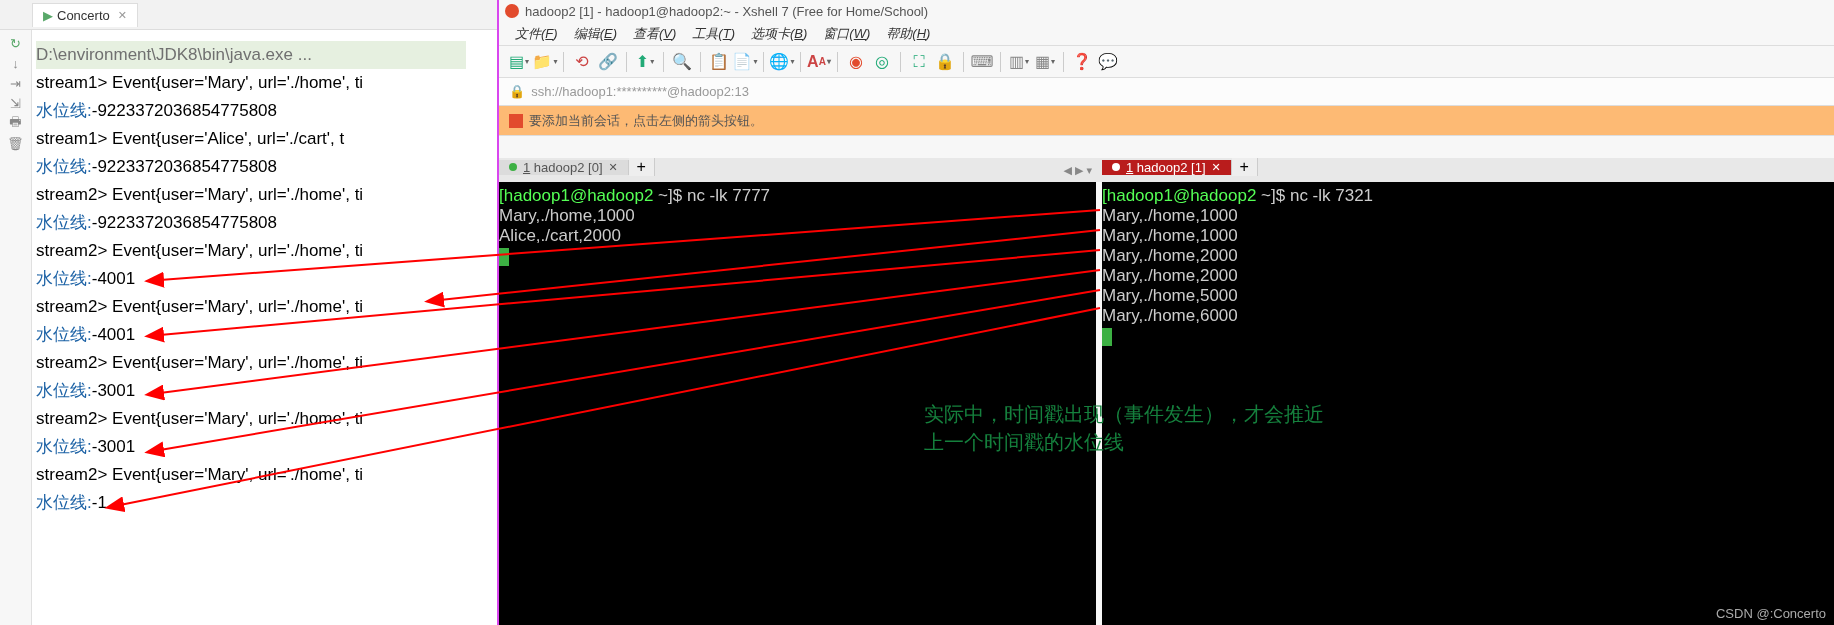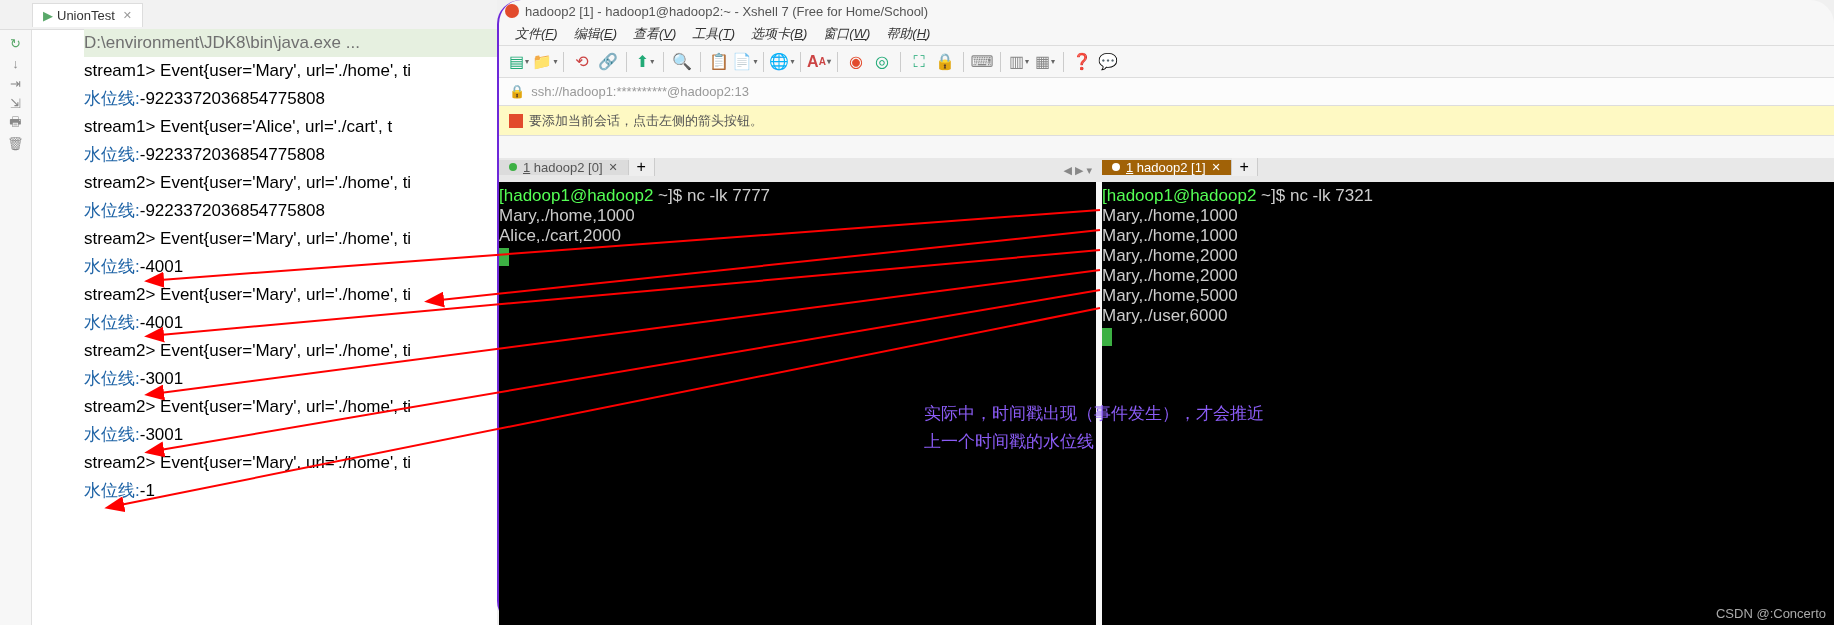--- a/index.html
+++ b/index.html
@@ -3,76 +3,76 @@
 <meta charset="utf-8">
 <style>
 * { margin: 0; padding: 0; box-sizing: border-box; font-family: "Microsoft YaHei", Arial, sans-serif; }
 body { width: 1834px; height: 625px; background: #f0f0f0; overflow: hidden; position: relative; }
 .left-panel { position: absolute; left: 0; top: 0; width: 497px; height: 625px; background: #fff; }
 .ide-tab-bar { height: 30px; background: #f2f2f2; display: flex; align-items: center; padding-left: 32px; border-bottom: 1px solid #ddd; }
 .ide-tab { display: flex; align-items: center; background: #fff; padding: 4px 10px; font-size: 13px; color: #333; border: 1px solid #ddd; border-bottom: none; }
 .tab-close { margin-left: 8px; color: #999; font-size: 11px; }
 .ide-gutter { position: absolute; left: 0; top: 30px; width: 32px; height: 595px; background: #f7f7f7; border-right: 1px solid #e0e0e0; display: flex; flex-direction: column; align-items: center; gap: 2px; padding-top: 4px; }
 .gutter-icon { width: 18px; height: 18px; color: #888; font-size: 13px; display: flex; align-items: center; justify-content: center; }
-.console-output { position: absolute; left: 36px; top: 28px; font-family: "Consolas", monospace; font-size: 17px; line-height: 28px; color: #000; margin-left: 48px; }
+.console-output { position: absolute; left: 36px; top: 40px; font-family: "Consolas", monospace; font-size: 17px; line-height: 28px; color: #000; }
 .console-line { white-space: pre; }
 .cmd-line { color: #707070; }
 .wl-label { color: #1e63a6; }
 .wl-val { color: #000; text-align: center; }
 .highlight-bg { background: #e6f0e0; display: inline-block; width: 430px; }
 
-.right-panel { position: absolute; left: 497px; top: 0; width: 1337px; height: 625px; background: #f7f7f7; border-left: 2px solid #6d28d9; border-radius: 24px; }
+.right-panel { position: absolute; left: 497px; top: 0; width: 1337px; height: 625px; background: #f7f7f7; border-left: 2px solid #d946ef; }
 .xshell-title { height: 22px; display: flex; align-items: center; padding-left: 6px; font-size: 13px; color: #555; }
 .xshell-icon { width: 14px; height: 14px; background: #e24b2d; border-radius: 50%; margin-right: 6px; }
 .menu-bar { height: 24px; display: flex; align-items: center; padding-left: 10px; gap: 4px; font-size: 13px; color: #333; border-bottom: 1px solid #ddd; }
 .menu-item { padding: 2px 6px; font-style: italic; }
 .menu-u { text-decoration: underline; }
 .toolbar { height: 32px; display: flex; align-items: center; padding-left: 10px; gap: 6px; border-bottom: 1px solid #ddd; }
 .tb-icon { width: 20px; height: 20px; display: flex; align-items: center; justify-content: center; border-radius: 2px; }
 .tb-sep { width: 1px; height: 20px; background: #ccc; margin: 0 2px; }
 .tb-drop { font-size: 8px; color: #666; margin-left: 1px; }
 .addr-bar { height: 28px; display: flex; align-items: center; padding-left: 10px; font-size: 13px; color: #999; background: #fcfcfc; border-bottom: 1px solid #ddd; }
 .lock-icon { margin-right: 6px; color: #b89b4e; }
-.info-bar { height: 30px; display: flex; align-items: center; padding-left: 10px; font-size: 13px; color: #555; border-bottom: 1px solid #ddd; background: #fef9c3; }
+.info-bar { height: 30px; display: flex; align-items: center; padding-left: 10px; font-size: 13px; color: #555; border-bottom: 1px solid #ddd; background: #fdba74; }
 .flag-icon { width: 14px; height: 14px; background: #e24b2d; margin-right: 6px; }
 
 .terminal-tabs { position: absolute; left: 0; top: 158px; width: 1337px; height: 24px; background: #e8e8e8; display: flex; }
 .term-tab-group { display: flex; align-items: center; position: absolute; }
 .term-tab { display: flex; align-items: center; padding: 0 10px; font-size: 13px; gap: 6px; border-right: 1px solid #ccc; }
 .term-tab.inactive { background: #dcdcdc; color: #555; }
-.term-tab.active { background: #a16207; color: #fff; }
+.term-tab.active { background: #b91c1c; color: #fff; }
 .tab-dot { width: 8px; height: 8px; border-radius: 50%; }
 .dot-green { background: #3cb043; }
 .dot-white { background: #fff; }
 .tab-x { font-size: 11px; }
 .tab-add { width: 26px; background: #eee; display: flex; align-items: center; justify-content: center; border-right: 1px solid #ccc; }
 .nav-arrows { position: absolute; right: 744px; top: 0; height: 24px; display: flex; align-items: center; gap: 2px; color: #888; font-size: 11px; }
 
 .terminal { position: absolute; top: 182px; height: 443px; background: #000; font-family: "Consolas", monospace; font-size: 17px; line-height: 20px; overflow: hidden; }
 .term-left { left: 0; width: 597px; }
 .term-right { left: 603px; width: 734px; }
 .term-content { padding: 4px 0; white-space: pre; }
 .prompt-user { color: #55ff55; }
 .prompt-path { color: #ccc; }
 .term-text { color: #ccc; }
 .cursor-block { display: inline-block; width: 10px; height: 18px; background: #3cb043; vertical-align: middle; }
 
-.annotation { position: absolute; color: #8b5cf6; font-size: 17px; font-weight: normal; line-height: 28px; }
+.annotation { position: absolute; color: #15803d; font-size: 20px; font-weight: normal; line-height: 28px; }
 .watermark { position: absolute; right: 8px; bottom: 4px; font-size: 13px; color: #aaa; }
 
 .arrows-svg { position: absolute; left: 0; top: 0; pointer-events: none; }
 </style>
 </head>
 <body>
 
 <div class="left-panel">
   <div class="ide-tab-bar">
     <div class="ide-tab">
       <span style="color:#59a869;margin-right:4px;">▶</span>
-      <span>UnionTest</span>
+      <span>Concerto</span>
       <span class="tab-close">✕</span>
     </div>
   </div>
   <div class="ide-gutter">
     <div class="gutter-icon" style="color:#59a869;">↻</div>
     <div class="gutter-icon">↓</div>
     <div class="gutter-icon">⇥</div>
     <div class="gutter-icon">⇲</div>
     <div class="gutter-icon">🖶</div>
     <div class="gutter-icon">🗑</div>
@@ -181,21 +181,21 @@
 <span class="term-text">Alice,./cart,2000</span>
 <span class="cursor-block"></span></div>
   </div>
   <div class="terminal term-right">
     <div class="term-content" id="term-right-content"><span class="prompt-user">[hadoop1@hadoop2</span><span class="prompt-path"> ~]$ </span><span class="term-text">nc -lk 7321</span>
 <span class="term-text">Mary,./home,1000</span>
 <span class="term-text">Mary,./home,1000</span>
 <span class="term-text">Mary,./home,2000</span>
 <span class="term-text">Mary,./home,2000</span>
 <span class="term-text">Mary,./home,5000</span>
-<span class="term-text">Mary,./user,6000</span>
+<span class="term-text">Mary,./home,6000</span>
 <span class="cursor-block"></span></div>
   </div>
 
   <div class="annotation" style="left:425px; top:400px;">
     <div>实际中，时间戳出现（事件发生），才会推近</div>
     <div>上一个时间戳的水位线</div>
   </div>
 </div>
 
 <svg class="arrows-svg" width="1834" height="625">

